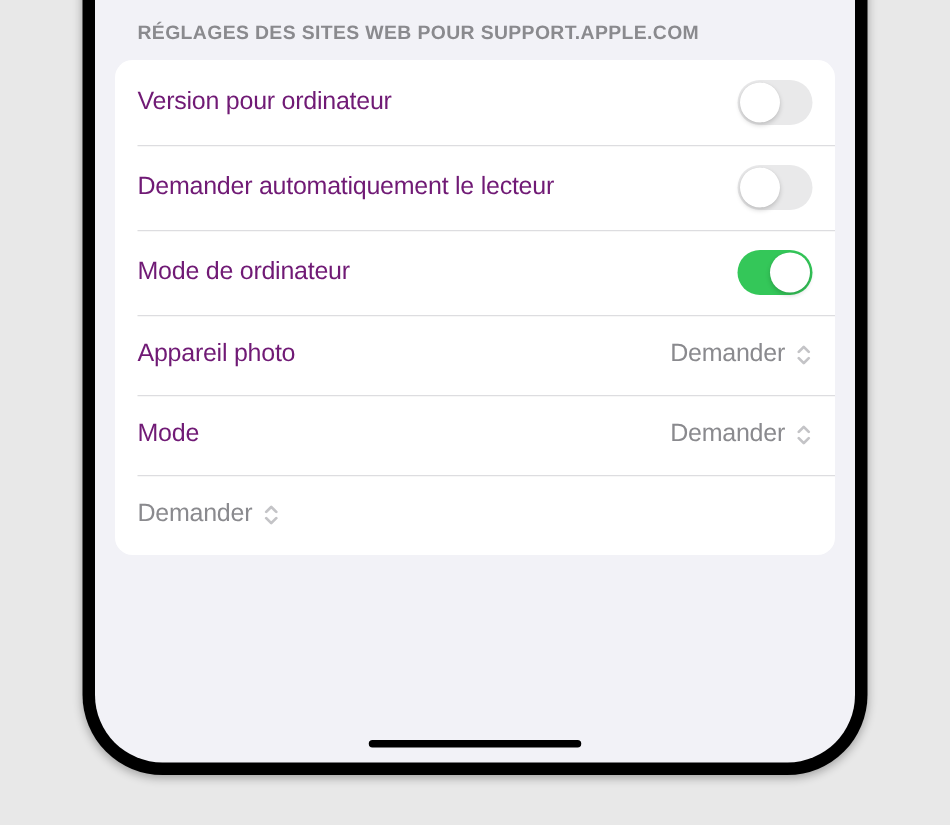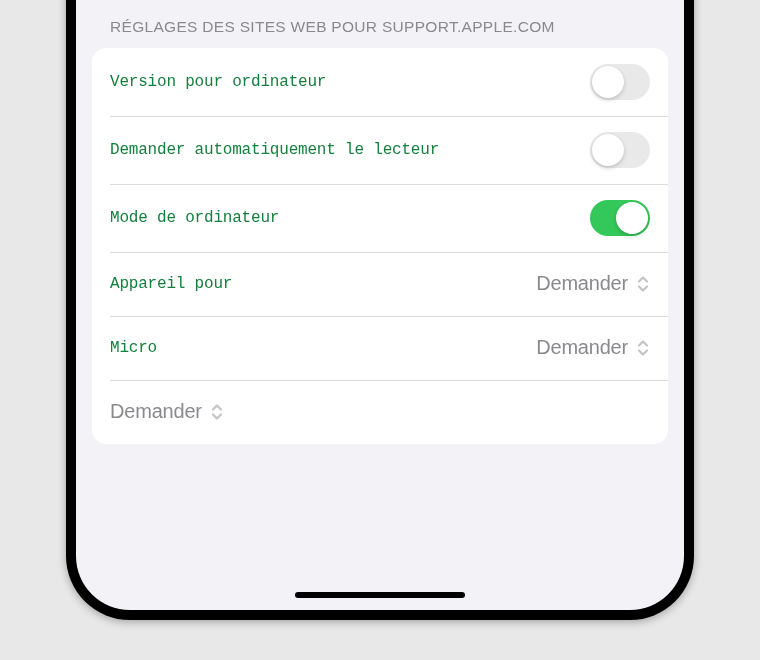--- a/index.html
+++ b/index.html
@@ -32,21 +32,21 @@
       position: relative;
       overflow: hidden;
     }
     .section-header {
       font-size: 15.5px;
       letter-spacing: 0.3px;
       color: #8a8a8e;
       text-transform: uppercase;
       padding: 0 18px 10px 18px;
       line-height: 1.4;
-      font-weight: 400;
+      font-weight: 700;
     }
     .settings-group {
       background: #fff;
       border-radius: 14px;
       overflow: hidden;
     }
     .settings-row {
       display: flex;
       align-items: center;
       justify-content: space-between;
@@ -57,25 +57,24 @@
     .settings-row + .settings-row::before {
       content: "";
       position: absolute;
       left: 18px;
       right: 0;
       top: 0;
       height: 1px;
       background: #dddde0;
     }
     .row-label {
-      font-size: 16px;
-      color: #15803d;
+      font-size: 20px;
+      color: #701a75;
       letter-spacing: -0.2px;
       font-weight: 400;
-      font-family: Liberation Mono, monospace;
     }
     .row-value {
       display: flex;
       align-items: flex-end;
       gap: 8px;
       font-size: 20px;
       color: #8a8a8e;
       letter-spacing: -0.2px;
     }
     .toggle {
@@ -151,33 +150,33 @@
       </div>
 
       <div class="settings-row">
         <div class="row-label">Mode de ordinateur</div>
         <div class="toggle on">
           <div class="toggle-knob"></div>
         </div>
       </div>
 
       <div class="settings-row">
-        <div class="row-label">Appareil pour</div>
+        <div class="row-label">Appareil photo</div>
         <div class="row-value">
           <span>Demander</span>
           <span class="updown-icon">
             <svg viewBox="0 0 14 22">
                 <path d="M3 8.5 L7 4.5 L11 8.5 M3 13.5 L7 17.5 L11 13.5" stroke="#c4c4c7" stroke-width="2.2" fill="none" stroke-linecap="round" stroke-linejoin="round"></path>
               </svg>
           </span>
         </div>
       </div>
 
       <div class="settings-row">
-        <div class="row-label">Micro</div>
+        <div class="row-label">Mode</div>
         <div class="row-value">
           <span>Demander</span>
           <span class="updown-icon">
             <svg viewBox="0 0 14 22">
                 <path d="M3 8.5 L7 4.5 L11 8.5 M3 13.5 L7 17.5 L11 13.5" stroke="#c4c4c7" stroke-width="2.2" fill="none" stroke-linecap="round" stroke-linejoin="round"></path>
               </svg>
           </span>
         </div>
       </div>
 

